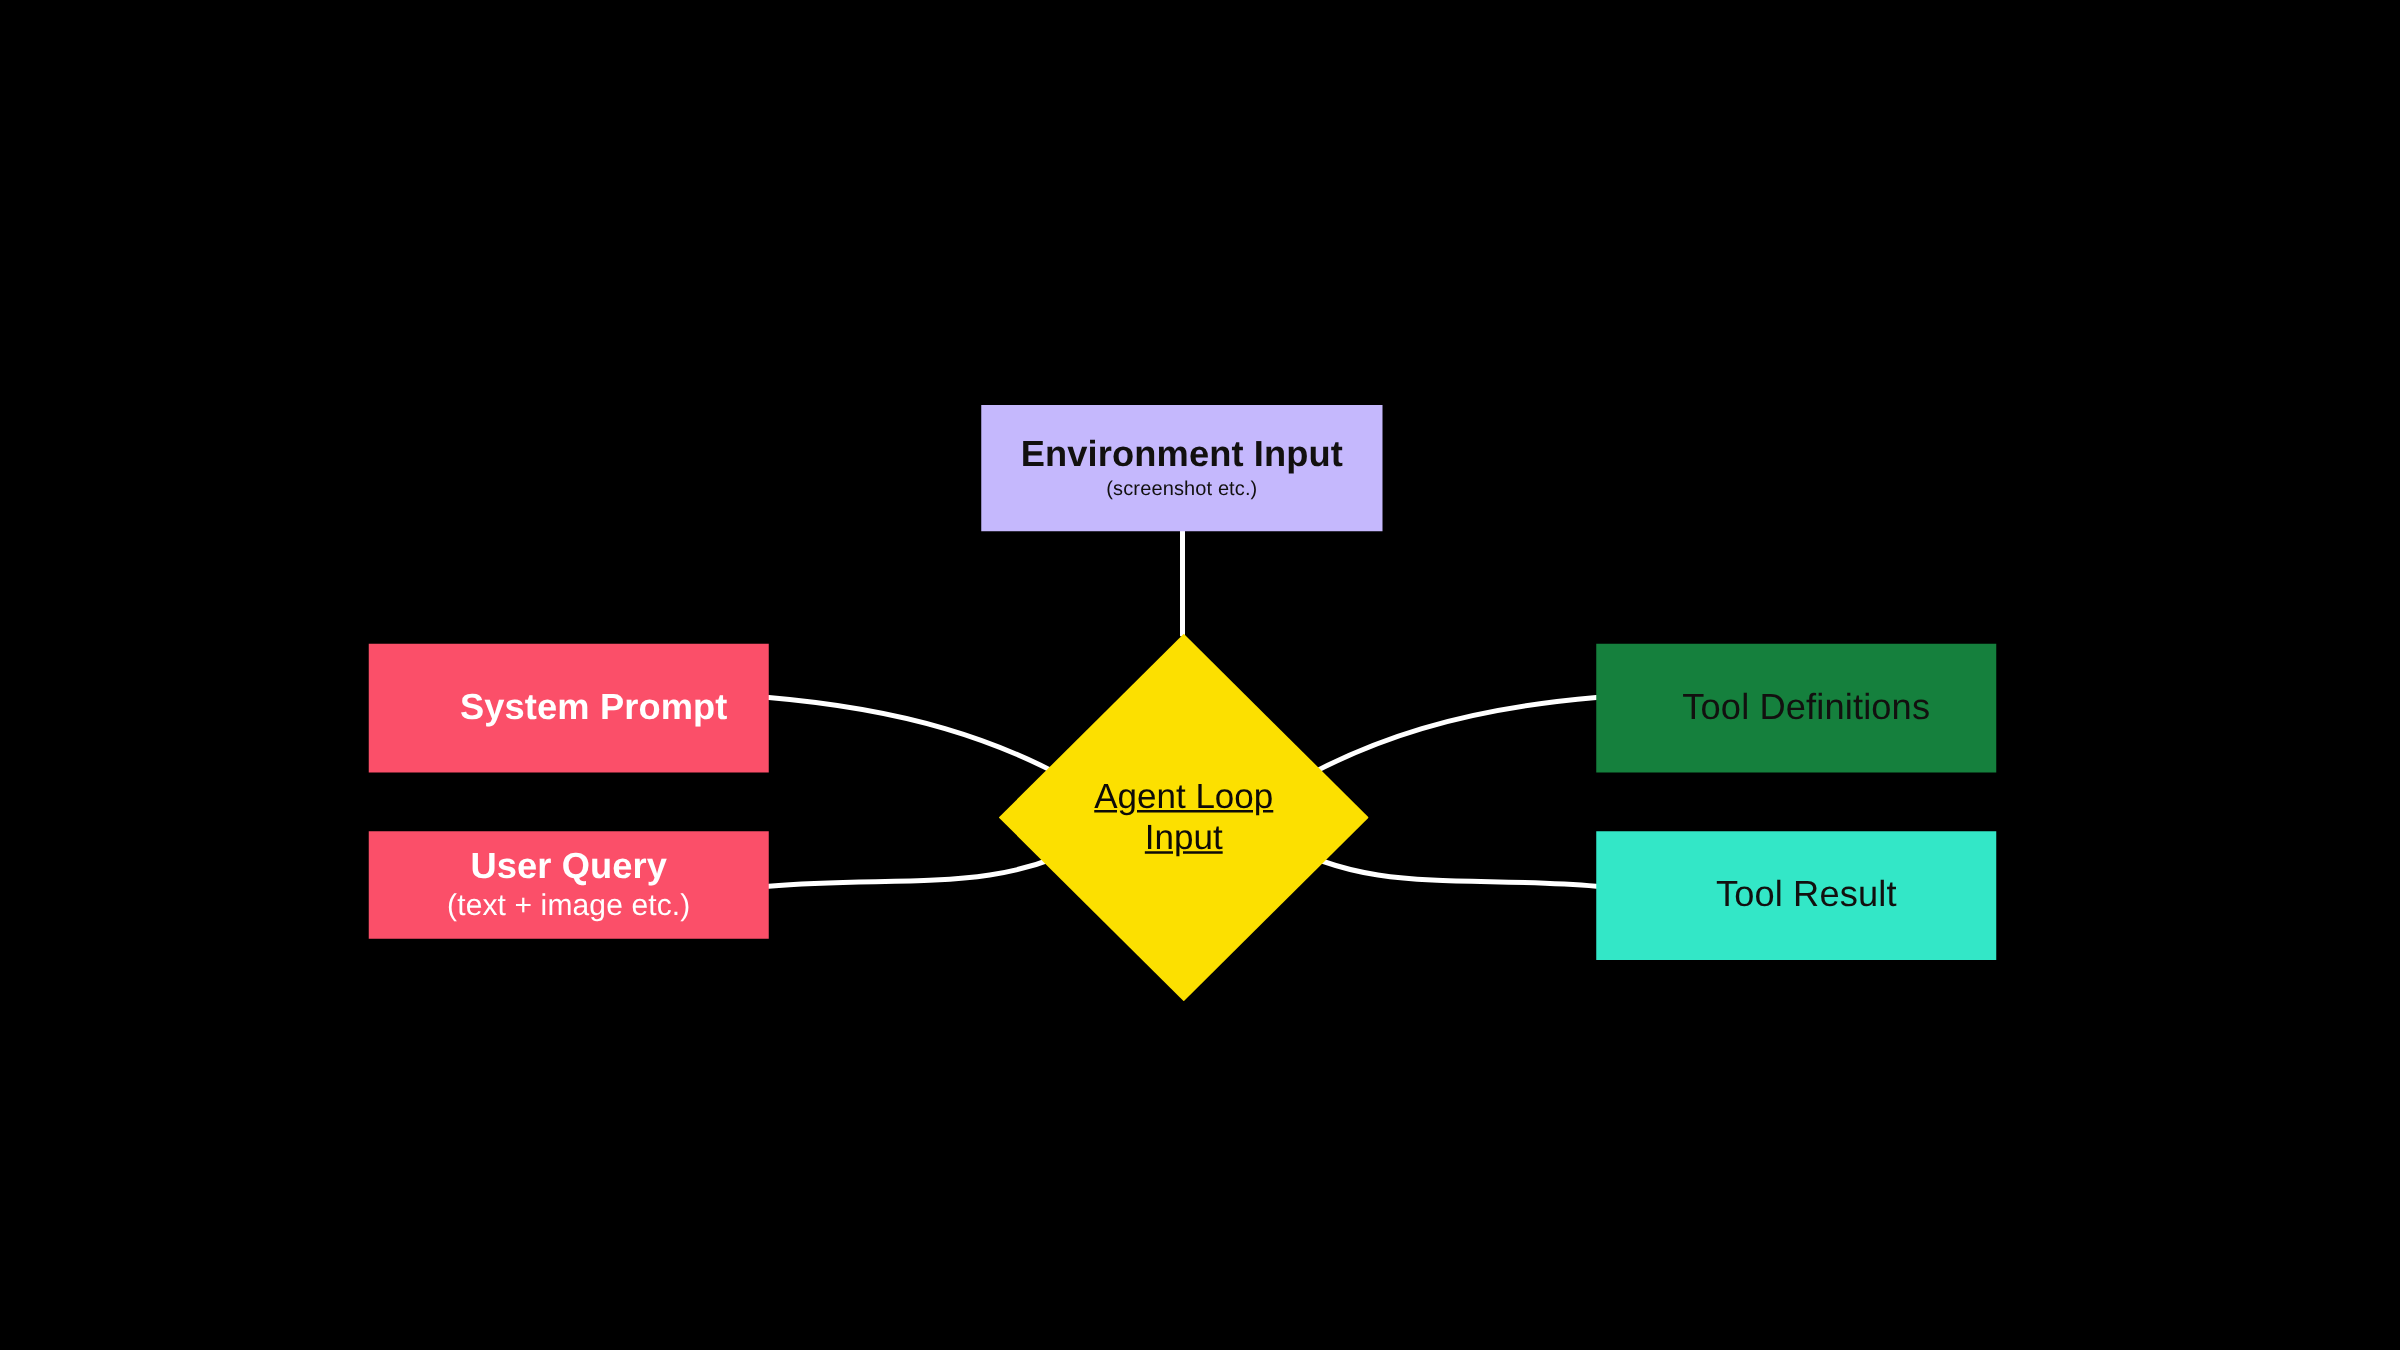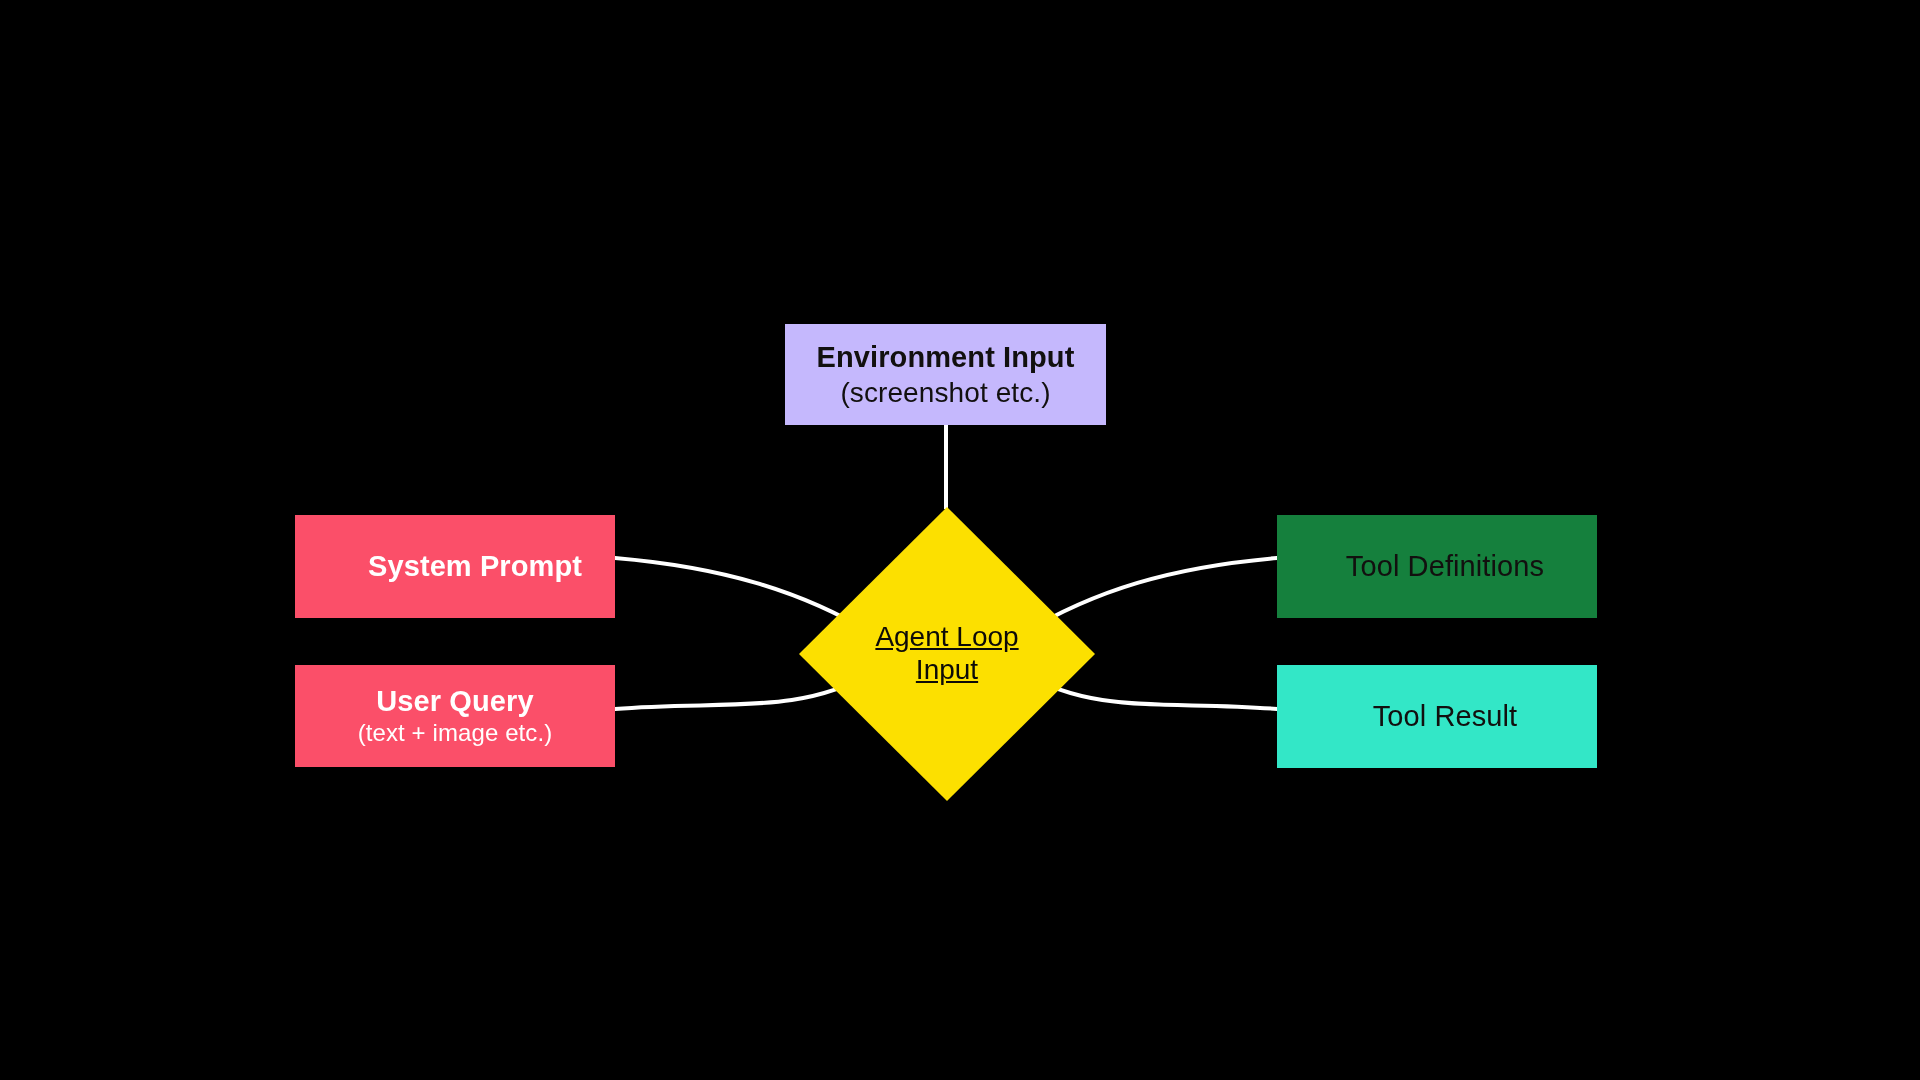--- a/index.html
+++ b/index.html
@@ -53,41 +53,41 @@
     left: 785px;
     top: 294px;
     width: 321px;
     height: 101px;
     background: #C5B8FD;
     color: #12100F;
     z-index: 3;
     margin-top: 30px;
   }
   #node-environment-input .title { font-size: 29px; }
-  #node-environment-input .subtitle { font-size: 28px; }
+  #node-environment-input .subtitle { font-size: 16px; }
 
   
   #node-system-prompt {
     left: 295px;
     top: 515px;
     width: 320px;
     height: 103px;
     background: #FB4F69;
     color: #FFFFFF;
     z-index: 3;
     padding-left: 40px;
   }
   #node-system-prompt .title { font-size: 29px; }
 
   
   #node-user-query {
     left: 295px;
     top: 665px;
     width: 320px;
-    height: 102px;
+    height: 86px;
     background: #FB4F69;
     color: #FFFFFF;
     z-index: 3;
   }
   #node-user-query .title { font-size: 29px; }
   #node-user-query .subtitle { font-size: 24px; }
 
   
   #node-tool-definitions {
     left: 1277px;

